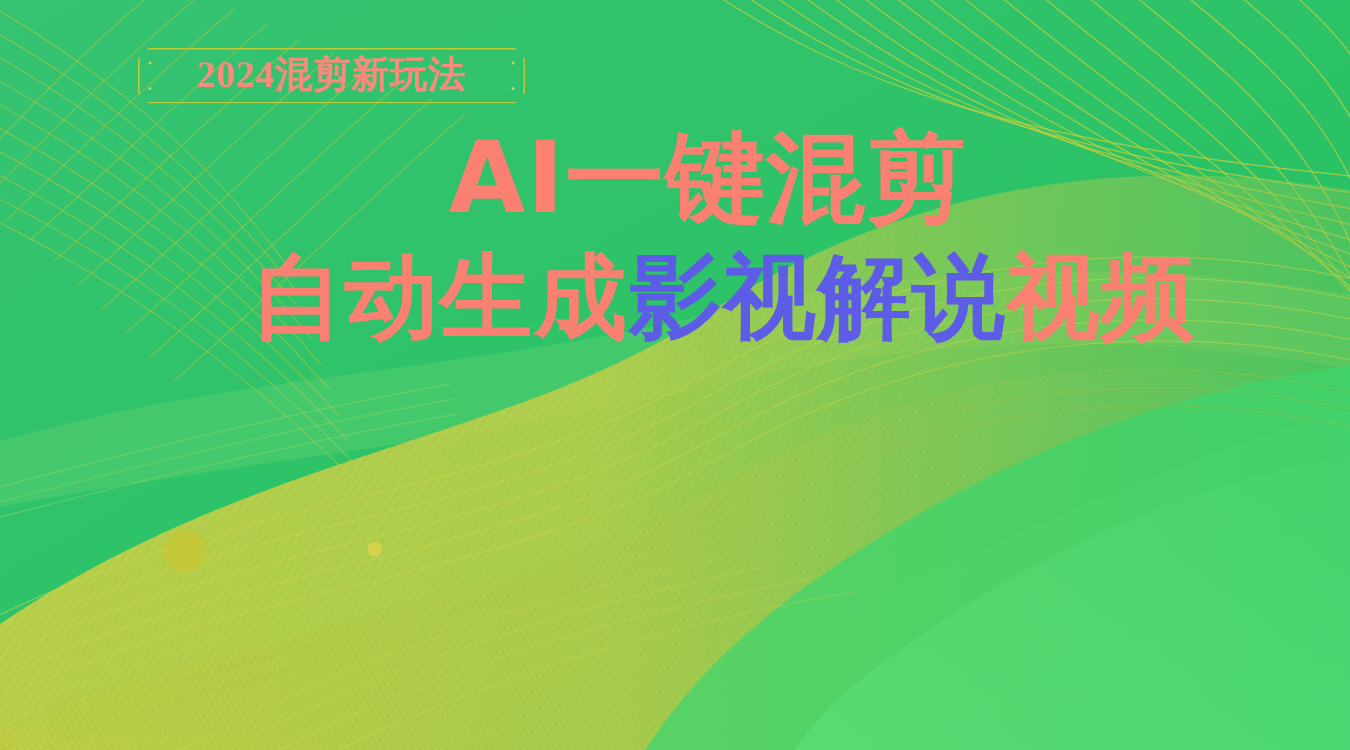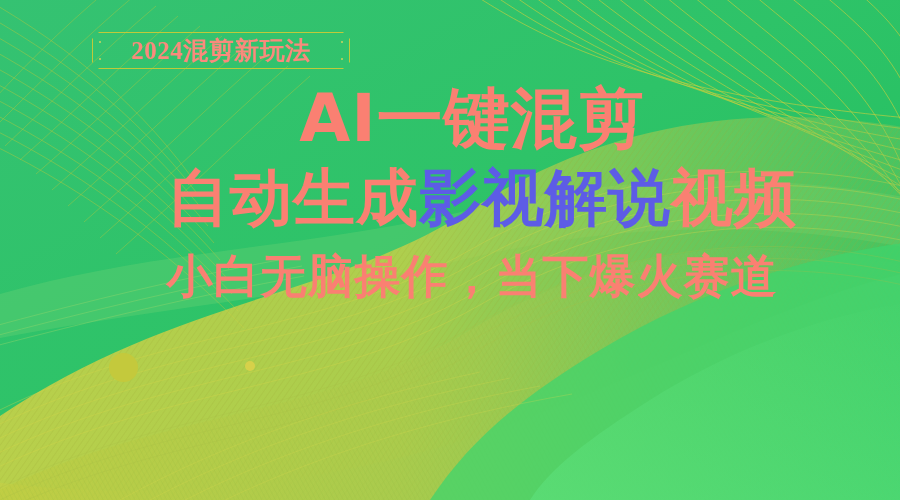--- a/index.html
+++ b/index.html
@@ -281,19 +281,16 @@
   <div id="headline">
 
     <div class="hl-line" id="line1">
       <span class="salmon">AI一键混剪</span>
     </div>
 
     <div class="hl-line" id="line2">
       <span class="salmon">自动生成</span><span class="violet">影视解说</span><span class="salmon">视频</span>
     </div>
 
-    <div class="hl-line" id="line3">
-      <span class="salmon">小白无脑操作，当下爆火赛道</span>
-    </div>
 
   </div>
 
 </div>
 
 </body></html>

